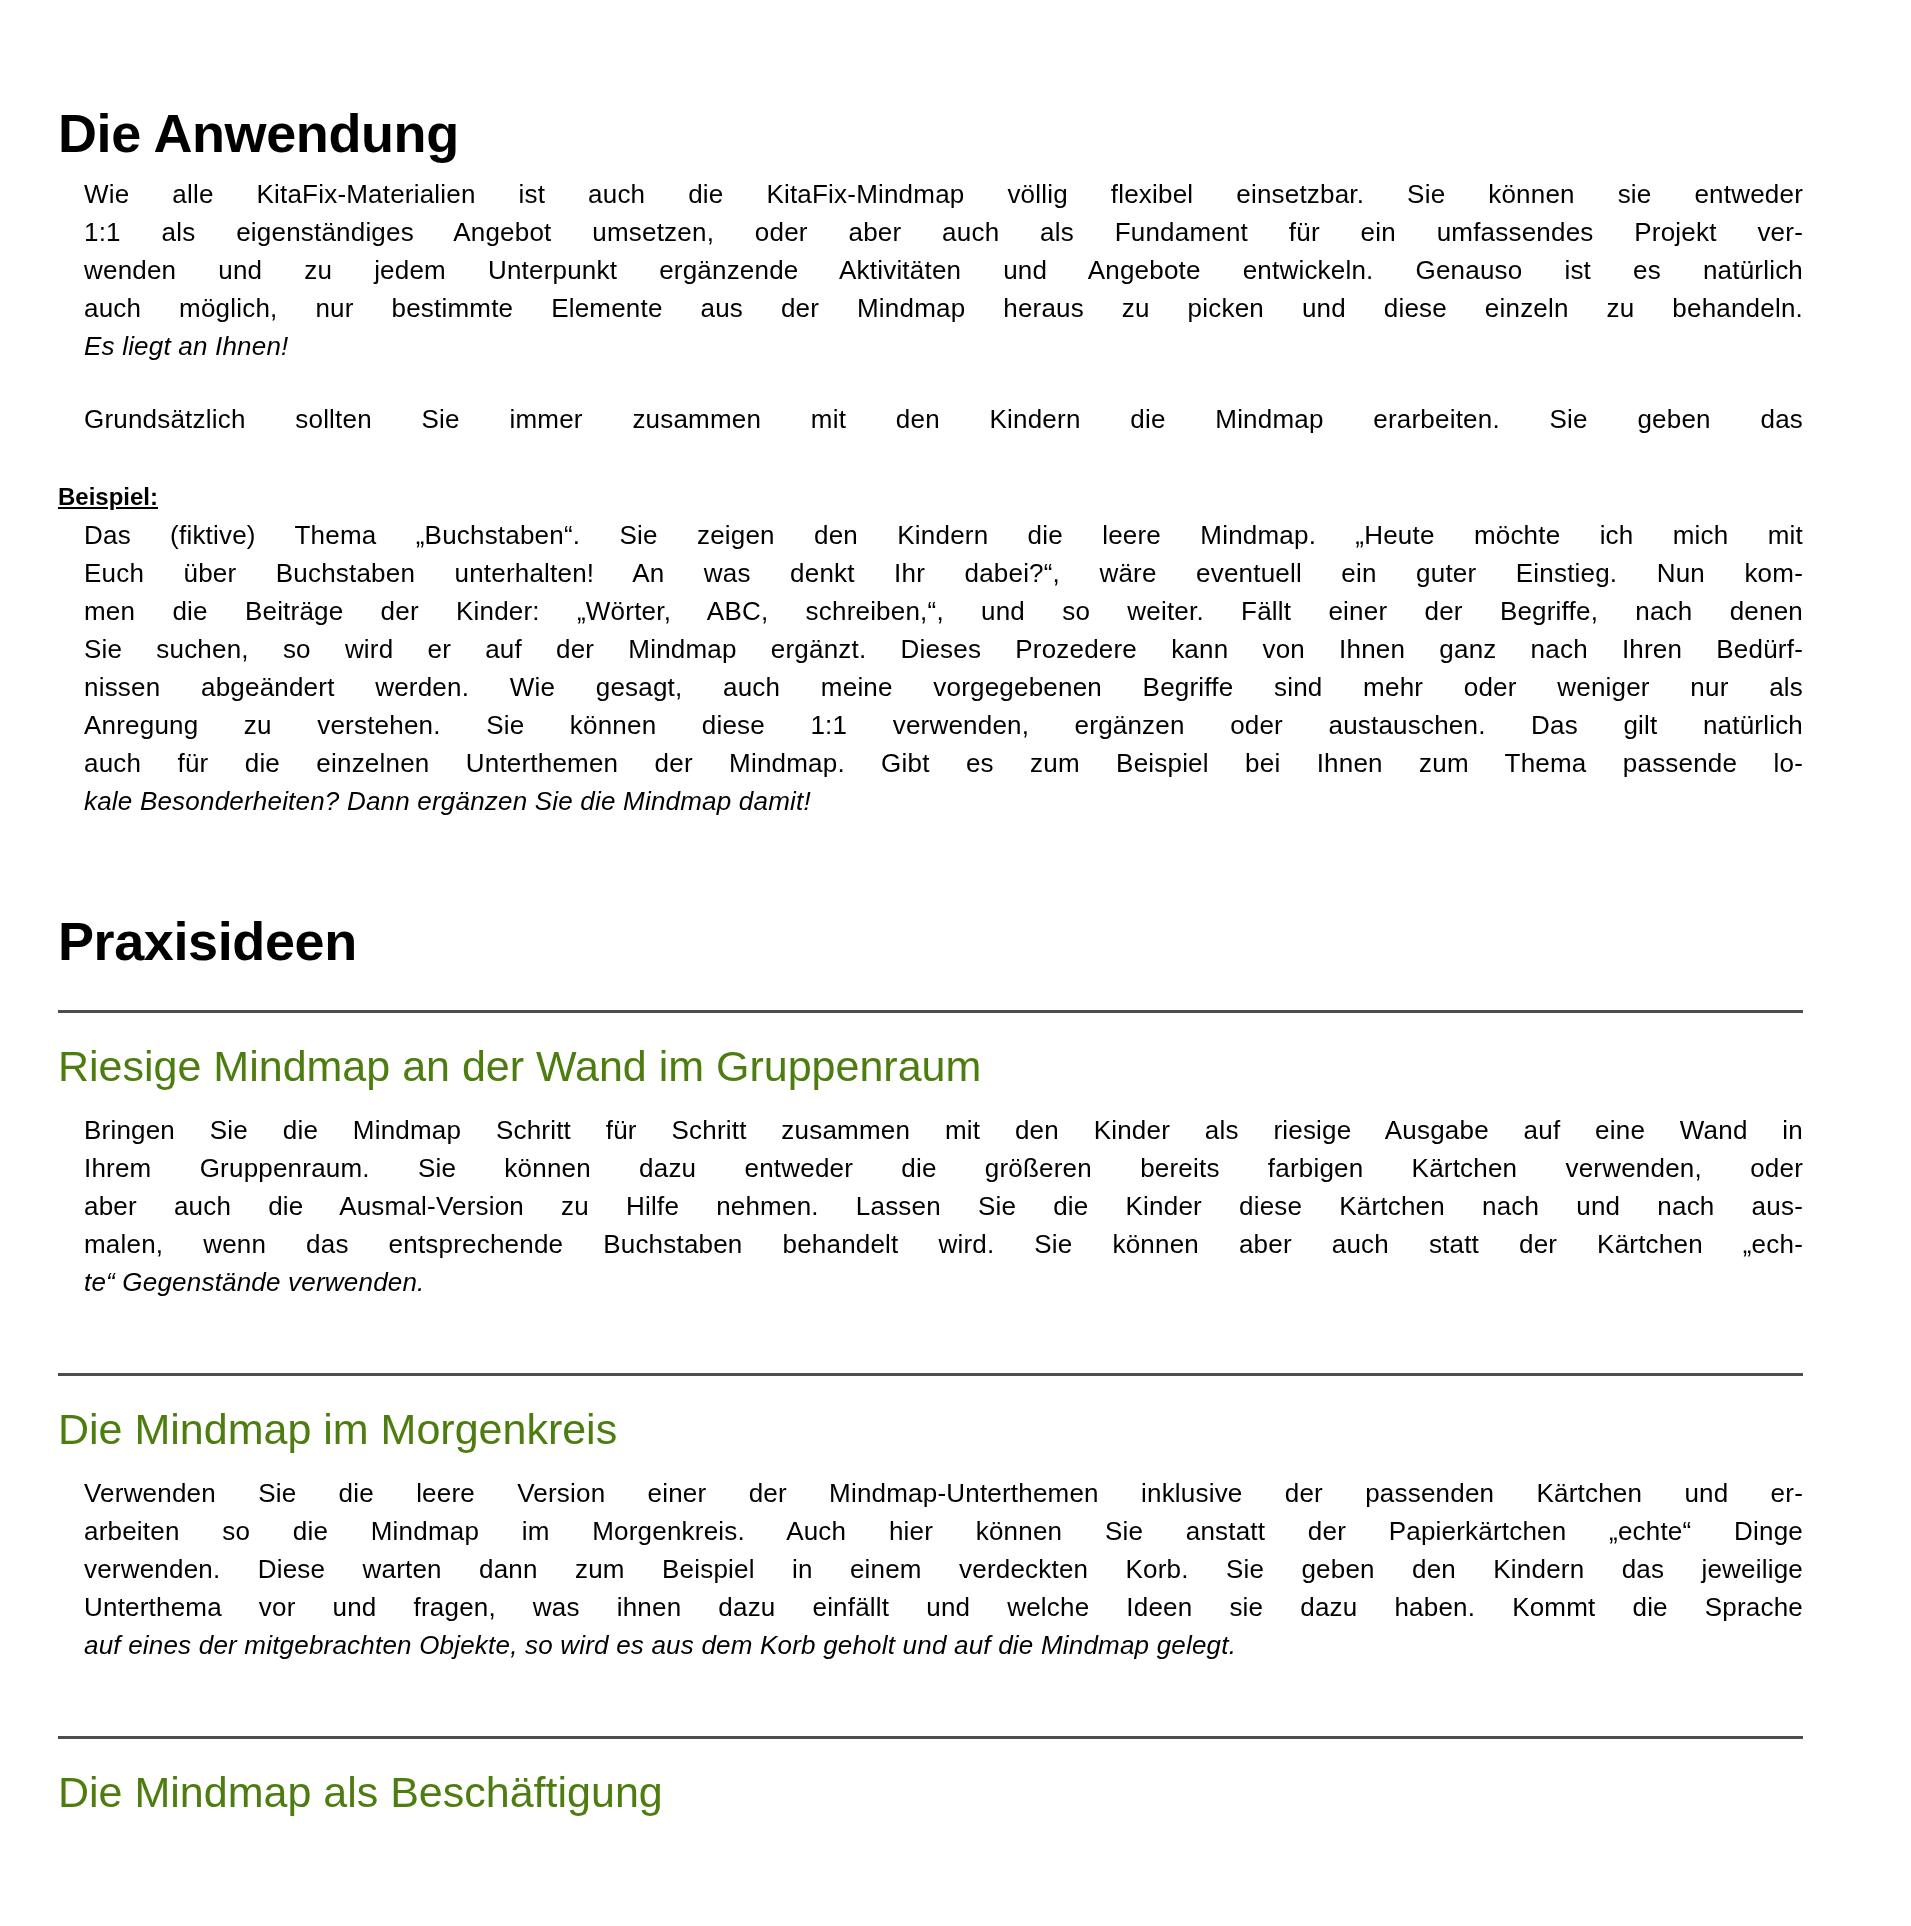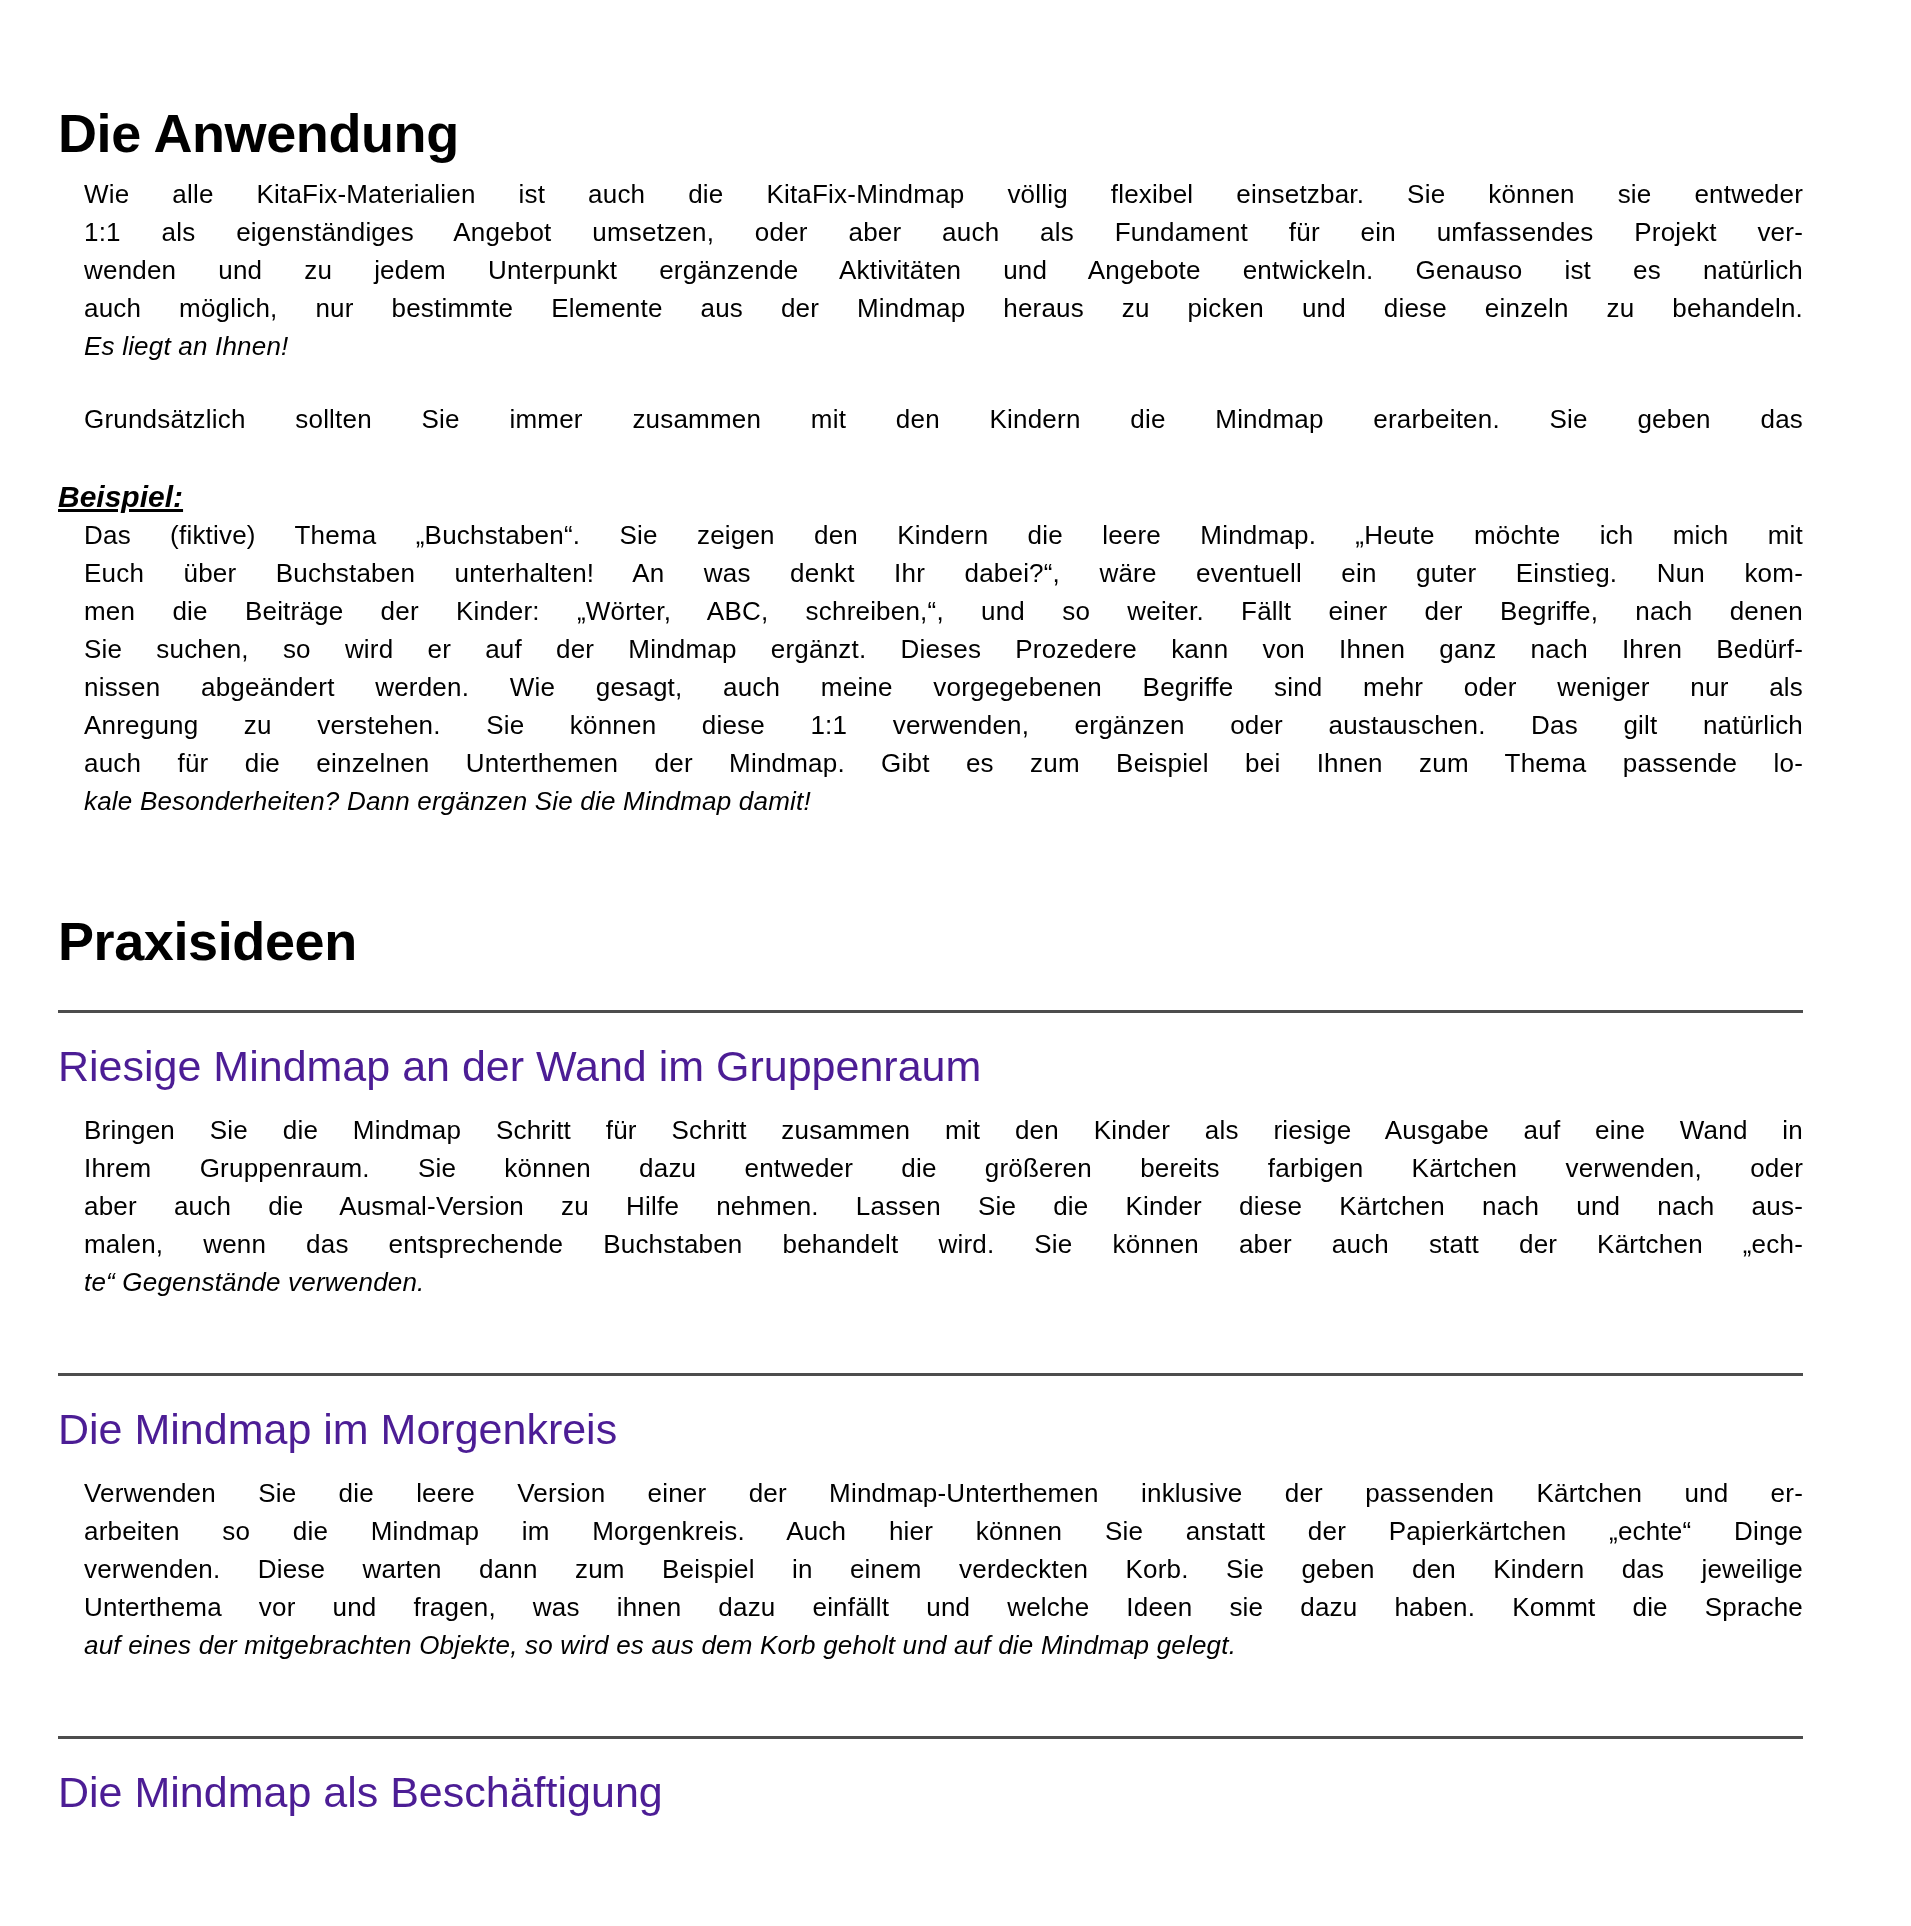--- a/index.html
+++ b/index.html
@@ -28,38 +28,37 @@
     font-size: 26px;
     line-height: 38px;
     text-align: justify;
     text-align-last: justify;
     letter-spacing: 0.2px;
     margin-left: 26px;
   }
   .line.last { text-align-last: left; font-style: italic; }
   .example { margin-top: 40px; }
   .example-label {
-    font-size: 30px;
+    font-size: 24px;
     line-height: 38px;
     font-weight: bold;
-    font-style: italic;
     text-decoration: underline;
   }
   .rule {
     height: 3.1px;
     background: #4d4d4d;
     margin-top: 72px;
   }
   .rule.first-rule { margin-top: 40px; }
   .sec-heading {
     font-size: 43px;
     font-weight: 400;
     line-height: 51px;
     margin-top: 28px;
-    color: #4c1d95;
+    color: #4d7c0f;
   }
   .sec-para { margin-top: 19px; }
 </style>
 </head>
 <body>
 
 <div class="page">
 
   <div class="h1" id="h1-intro">Die Anwendung</div>
 

